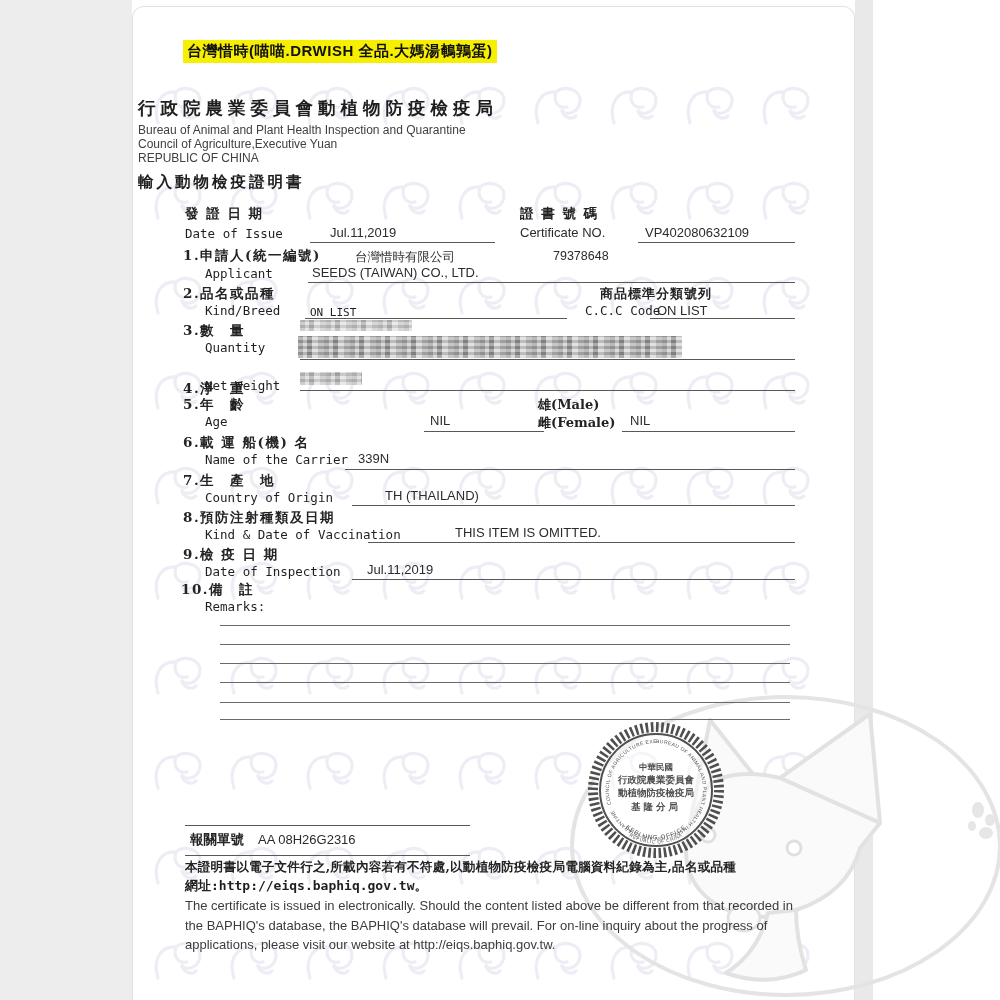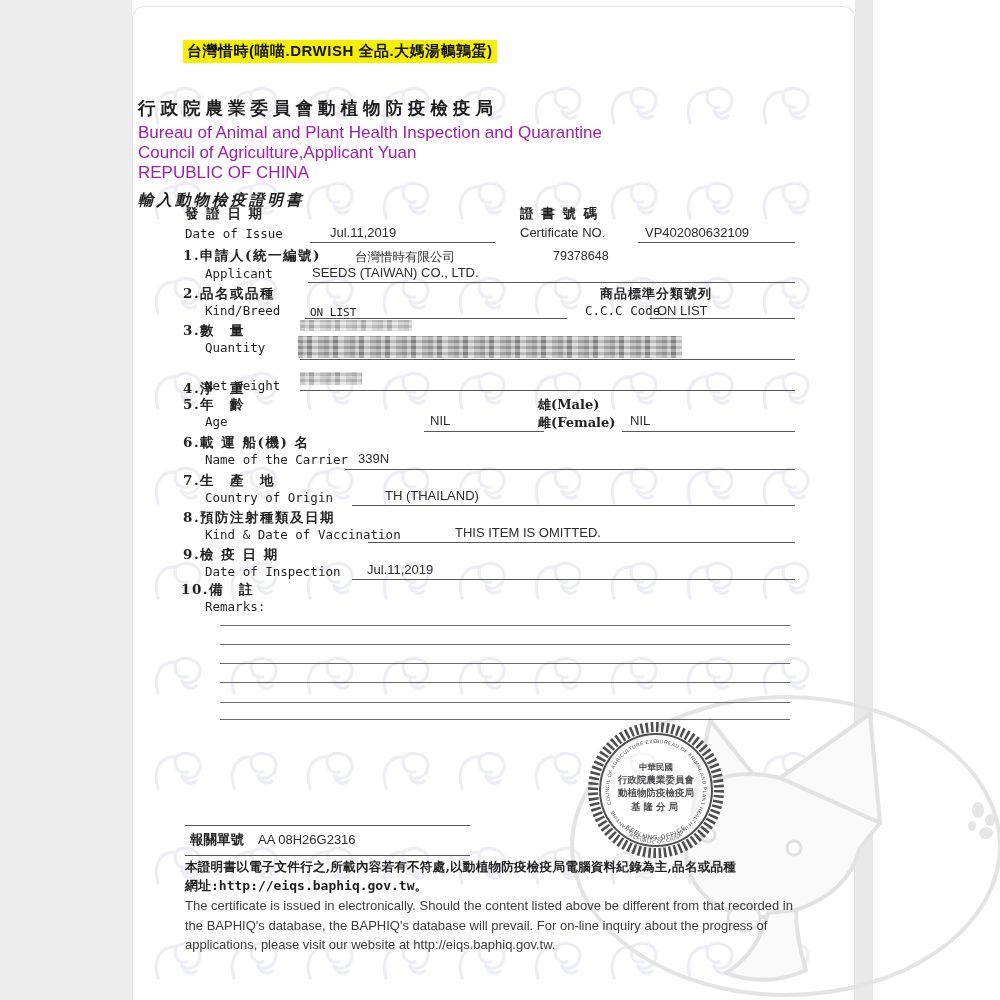--- a/index.html
+++ b/index.html
@@ -13,22 +13,22 @@
   .rule{position:absolute;height:0;border-top:1.5px solid #585858;}
   .rule-lite{position:absolute;height:0;border-top:1.3px solid #6a6a6a;}
   .bg-left{position:absolute;left:0;top:0;width:132px;height:1000px;background:#ededed;}
   .bg-strip{position:absolute;left:855px;top:0;width:18px;height:1000px;background:#e9e9e9;}
   .page{position:absolute;left:132px;top:6px;width:723px;height:994px;background:#fff;
         border:1px solid #e2e2e2;border-bottom:none;border-radius:12px 12px 0 0;box-sizing:border-box;}
   .note{position:absolute;left:183px;top:40px;background:#f6ef00;color:#111;
         font-weight:bold;font-size:15px;padding:2px 4px;z-index:5;letter-spacing:.5px;}
   .header{position:absolute;left:138px;top:96px;width:654px;z-index:3;}
   .h-zh{font-family:"DejaVu Serif",serif;font-weight:bold;font-size:17.5px;letter-spacing:5px;color:#1e1e1e;}
-  .h-en{font-size:17px;color:#a21caf;margin-top:3px;}
-  .h-cert-zh{font-family:"DejaVu Serif",serif;font-weight:bold;font-size:15.5px;letter-spacing:3px;color:#1e1e1e;margin-top:7px;font-style:italic;}
+  .h-en{font-size:12px;color:#404040;margin-top:3px;}
+  .h-cert-zh{font-family:"DejaVu Serif",serif;font-weight:bold;font-size:15.5px;letter-spacing:3px;color:#1e1e1e;margin-top:7px;}
   .h-cert-en{font-size:12px;font-weight:bold;letter-spacing:.8px;color:#222;margin-top:2px;}
   .lbl-zh{font-size:13.5px;letter-spacing:1.5px;}
   .lbl-mono{font-size:12.5px;}
   .val{font-size:13px;}
   .px{position:absolute;filter:blur(.7px);border-radius:1px;
       background:
         repeating-linear-gradient(0deg, rgba(255,255,255,.25) 0 3px, rgba(60,60,60,.18) 3px 6px),
         repeating-linear-gradient(90deg,#a3a3a3 0 5px,#cfcfcf 5px 9px,#8f8f8f 9px 14px,#d8d8d8 14px 20px,#b5b5b5 20px 26px);}
   .px.light{opacity:.72;}
   .wm-layer{position:absolute;left:138px;top:80px;width:712px;height:915px;overflow:hidden;z-index:1;}
@@ -721,21 +721,21 @@
   <text font-size="4.6" fill="#3d3d3d" font-family="Liberation Sans,sans-serif" letter-spacing="0.6">
     <textPath href="#sealBot2" startOffset="50%" text-anchor="middle">REPUBLIC OF CHINA</textPath>
   </text>
 </svg>
 
 <div class="note">台灣惜時(喵喵.DRWISH 全品.大媽湯鵪鶉蛋)</div>
 
 <div class="header content">
   <div class="h-zh">行政院農業委員會動植物防疫檢疫局</div>
   <div class="h-en">Bureau of Animal and Plant Health Inspection and Quarantine</div>
-  <div class="h-en" style="margin-top:0">Council of Agriculture,Applicant Yuan</div>
+  <div class="h-en" style="margin-top:0">Council of Agriculture,Executive Yuan</div>
   <div class="h-en" style="margin-top:0">REPUBLIC OF CHINA</div>
   <div class="h-cert-zh">輸入動物檢疫證明書</div>
 </div>
 
 <div class="abs zh lbl-zh content" style="left:185px;top:205px">發 證 日 期</div>
 <div class="abs mono lbl-mono content" style="left:185px;top:226px">Date of Issue</div>
 <div class="abs sans val content" style="left:330px;top:225px">Jul.11,2019</div>
 <div class="rule content" style="left:310px;top:242px;width:185px"></div>
 <div class="abs zh lbl-zh content" style="left:520px;top:205px">證 書 號 碼</div>
 <div class="abs sans val content" style="left:520px;top:225px">Certificate NO.</div>

